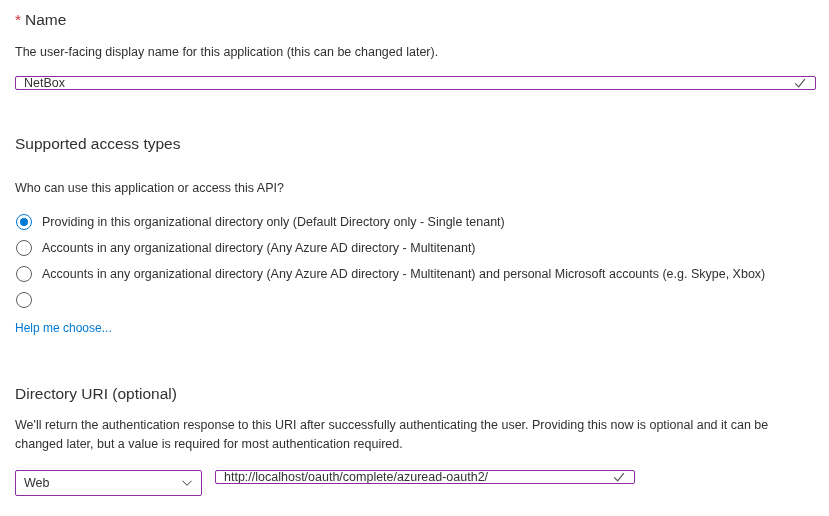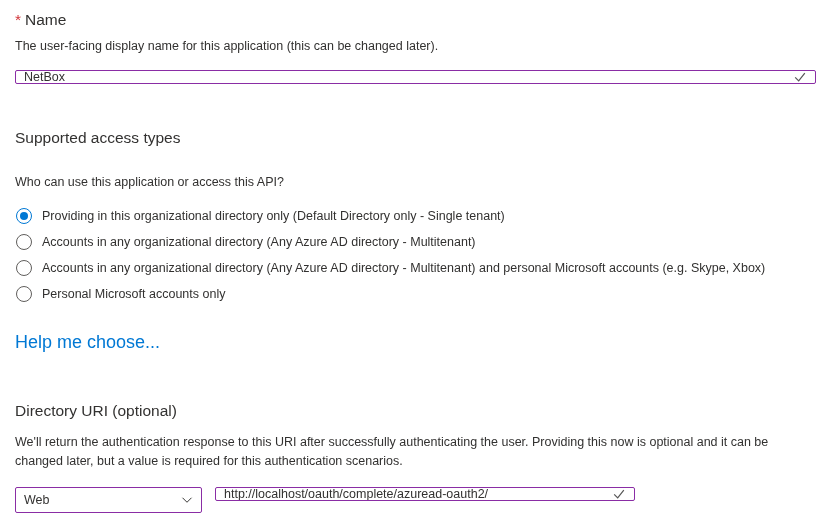--- a/index.html
+++ b/index.html
@@ -17,21 +17,21 @@
     font-family:"Liberation Sans","DejaVu Sans",sans-serif;
     color:var(--text);
   }
   .page{padding:10px 10px 0 15px;}
 
   .section-title{
     font-size:15.5px;line-height:20px;font-weight:400;color:var(--text);
   }
   .required{color:var(--required-red);margin-right:4px;}
   .hint{
-    font-size:12.5px;line-height:18px;margin-top:7px;color:var(--text);
+    font-size:12.5px;line-height:18px;margin-top:13px;color:var(--text);
   }
 
   
   .field{
     position:relative;margin-top:15px;height:14px;
     border:1px solid var(--accent-purple);border-radius:2px;
     background:#fff;display:flex;align-items:center;
   }
   .field input{
     border:none;outline:none;background:transparent;
@@ -57,21 +57,21 @@
     flex:0 0 16px;position:relative;margin-left:1px;
   }
   .radio.checked{border:1px solid var(--radio-blue);}
   .radio.checked::after{
     content:"";position:absolute;left:50%;top:50%;
     width:8px;height:8px;border-radius:50%;
     background:var(--radio-blue);transform:translate(-50%,-50%);
   }
   .radio-label{font-size:12.5px;margin-left:10px;white-space:nowrap;}
   .help-link{
-    display:inline-block;margin-top:25px;font-size:18px;
+    display:inline-block;margin-top:8px;font-size:12px;
     color:var(--link-blue);text-decoration:none;cursor:pointer;
   }
 
   
   .redirect{margin-top:48px;}
   .redirect-desc{
     font-size:12.5px;line-height:19px;margin-top:12px;max-width:800px;
   }
   .uri-row{display:flex;margin-top:16px;gap:13px;}
   .select-box{
@@ -116,30 +116,29 @@
       <div class="radio-row">
         <span class="radio"></span>
         <span class="radio-label">Accounts in any organizational directory (Any Azure AD directory - Multitenant)</span>
       </div>
       <div class="radio-row">
         <span class="radio"></span>
         <span class="radio-label">Accounts in any organizational directory (Any Azure AD directory - Multitenant) and personal Microsoft accounts (e.g. Skype, Xbox)</span>
       </div>
       <div class="radio-row">
         <span class="radio"></span>
-        <span class="radio-label">Personal Microsoft accounts only</span>
       </div>
     </div>
 
     <a class="help-link">Help me choose...</a>
   </div>
 
   <div class="redirect">
     <div class="section-title">Directory URI (optional)</div>
-    <div class="redirect-desc">We'll return the authentication response to this URI after successfully authenticating the user. Providing this now is optional and it can be changed later, but a value is required for this authentication scenarios.</div>
+    <div class="redirect-desc">We'll return the authentication response to this URI after successfully authenticating the user. Providing this now is optional and it can be changed later, but a value is required for most authentication required.</div>
     <div class="uri-row">
       <div class="select-box">
         <span class="select-value">Web</span>
         <svg class="chevron" viewBox="0 0 16 16">
           <path d="M2 5l6 6 6-6" fill="none" stroke="#323130" stroke-width="1.3"></path>
         </svg>
       </div>
       <div class="field uri-field">
         <input type="text" value="http://localhost/oauth/complete/azuread-oauth2/" style="">
         <svg class="valid-check" viewBox="0 0 16 16">

